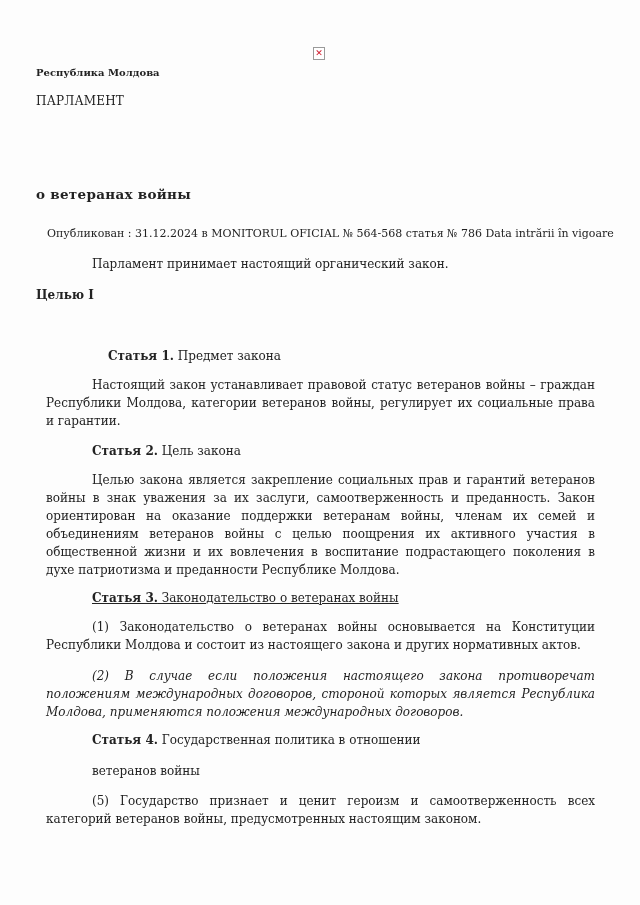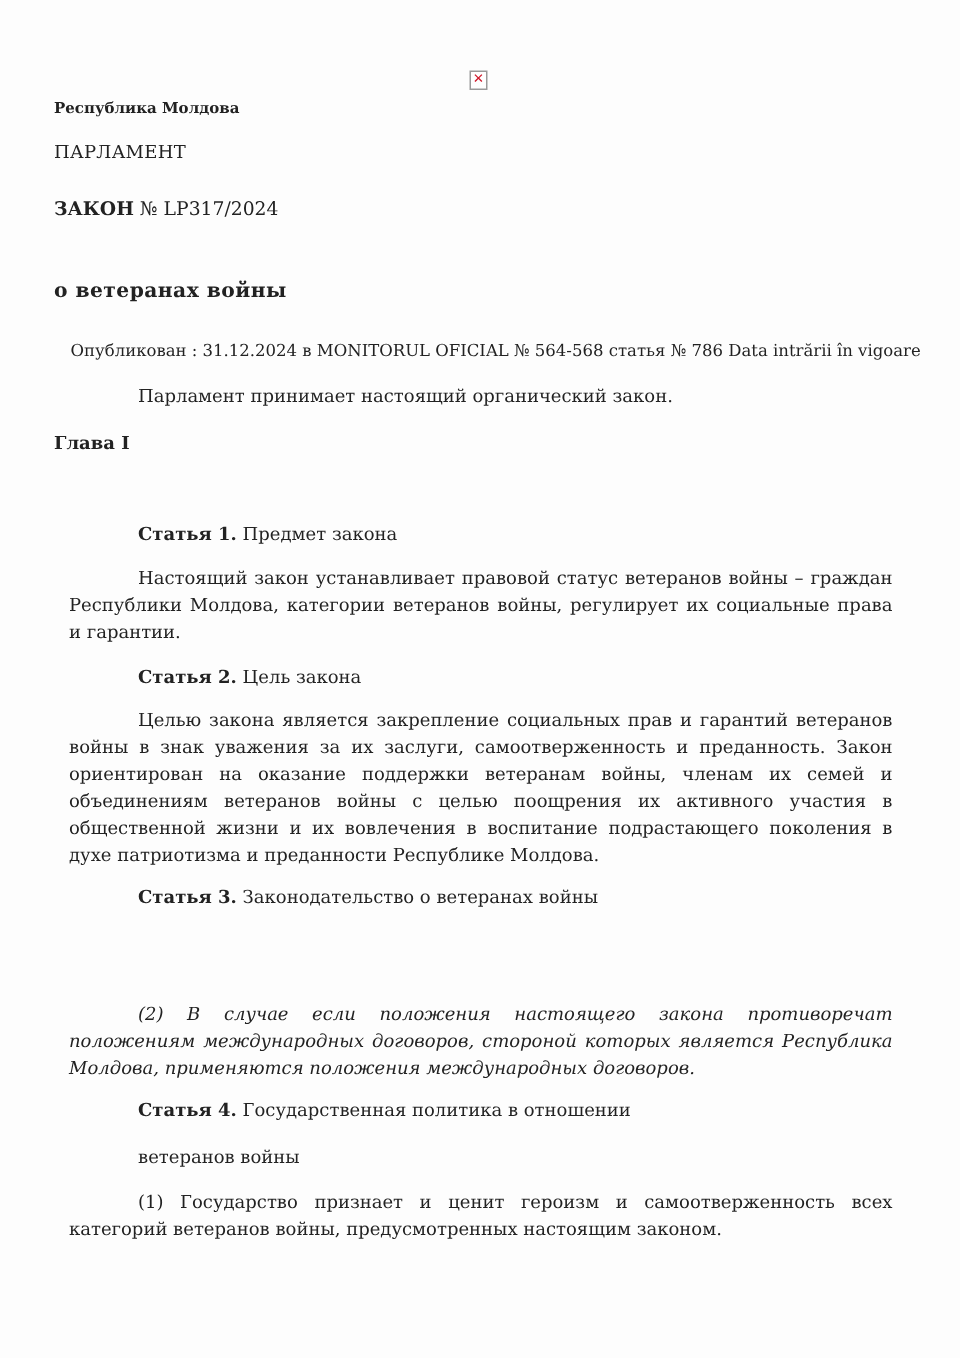--- a/index.html
+++ b/index.html
@@ -68,35 +68,35 @@
 
 <div class="page">
 
   <div class="abs logo">
       <span>✕</span>
     </div>
 
   <div class="abs center republic">Республика Молдова</div>
   <div class="abs center parliament">ПАРЛАМЕНТ</div>
 
-  <div class="abs center law-number"><b>ЗАКОН</b><span> № LP317/2024</span></div>
   <div class="abs center law-title">о ветеранах войны</div>
 
   <div class="abs published">Опубликован : 31.12.2024 в MONITORUL OFICIAL № 564-568 статья № 786 Data intrării în vigoare</div>
 
   <div class="abs plain" style="top:257px;">Парламент принимает настоящий органический закон.</div>
 
-  <div class="abs center heading" style="top:288px;">Глава I</div>
+  <div class="abs center heading" style="top:288px;">Целью I</div>
 
-  <div class="abs article" style="top:349px;"><b>Статья 1.</b><span> Предмет закона</span></div>
+  <div class="abs article" style="top:349px;margin-left:16px;"><b>Статья 1.</b><span> Предмет закона</span></div>
   <div class="abs para" style="top:376px;">Настоящий закон устанавливает правовой статус ветеранов войны – граждан Республики Молдова, категории ветеранов войны, регулирует их социальные права и гарантии.</div>
 
   <div class="abs article" style="top:444px;"><b>Статья 2.</b><span> Цель закона</span></div>
   <div class="abs para" style="top:471px;">Целью закона является закрепление социальных прав и гарантий ветеранов войны в знак уважения за их заслуги, самоотверженность и преданность. Закон ориентирован на оказание поддержки ветеранам войны, членам их семей и объединениям ветеранов войны с целью поощрения их активного участия в общественной жизни и их вовлечения в воспитание подрастающего поколения в духе патриотизма и преданности Республике Молдова.</div>
 
-  <div class="abs article" style="top:591px;"><b>Статья 3.</b><span> Законодательство о ветеранах войны</span></div>
+  <div class="abs article" style="top:591px;text-decoration:underline;"><b>Статья 3.</b><span> Законодательство о ветеранах войны</span></div>
+  <div class="abs para" style="top:618px;">(1) Законодательство о ветеранах войны основывается на Конституции Республики Молдова и состоит из настоящего закона и других нормативных актов.</div>
   <div class="abs para" style="top:667px;font-style:italic;">(2) В случае если положения настоящего закона противоречат положениям международных договоров, стороной которых является Республика Молдова, применяются положения международных договоров.</div>
 
   <div class="abs article" style="top:733px;"><b>Статья 4.</b><span> Государственная политика в отношении</span></div>
   <div class="abs plain" style="top:764px;">ветеранов войны</div>
-  <div class="abs para" style="top:792px;">(1) Государство признает и ценит героизм и самоотверженность всех категорий ветеранов войны, предусмотренных настоящим законом.</div>
+  <div class="abs para" style="top:792px;">(5) Государство признает и ценит героизм и самоотверженность всех категорий ветеранов войны, предусмотренных настоящим законом.</div>
 
 </div>
 
 </body></html>

